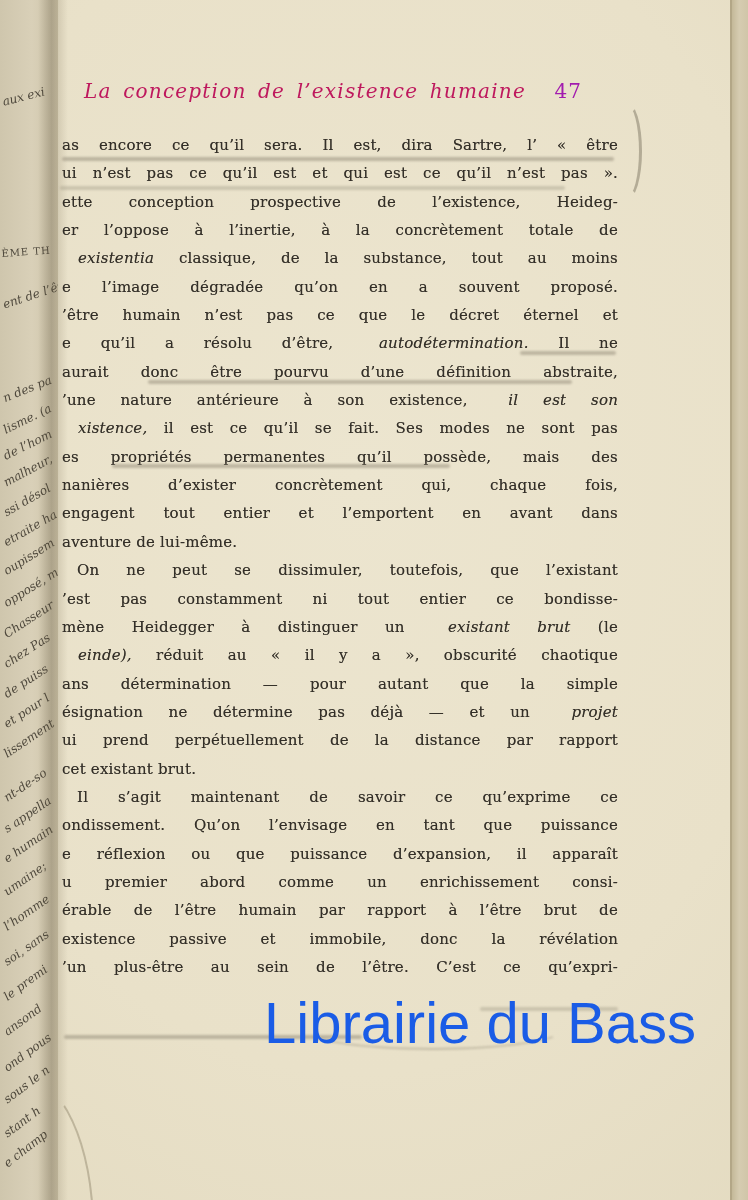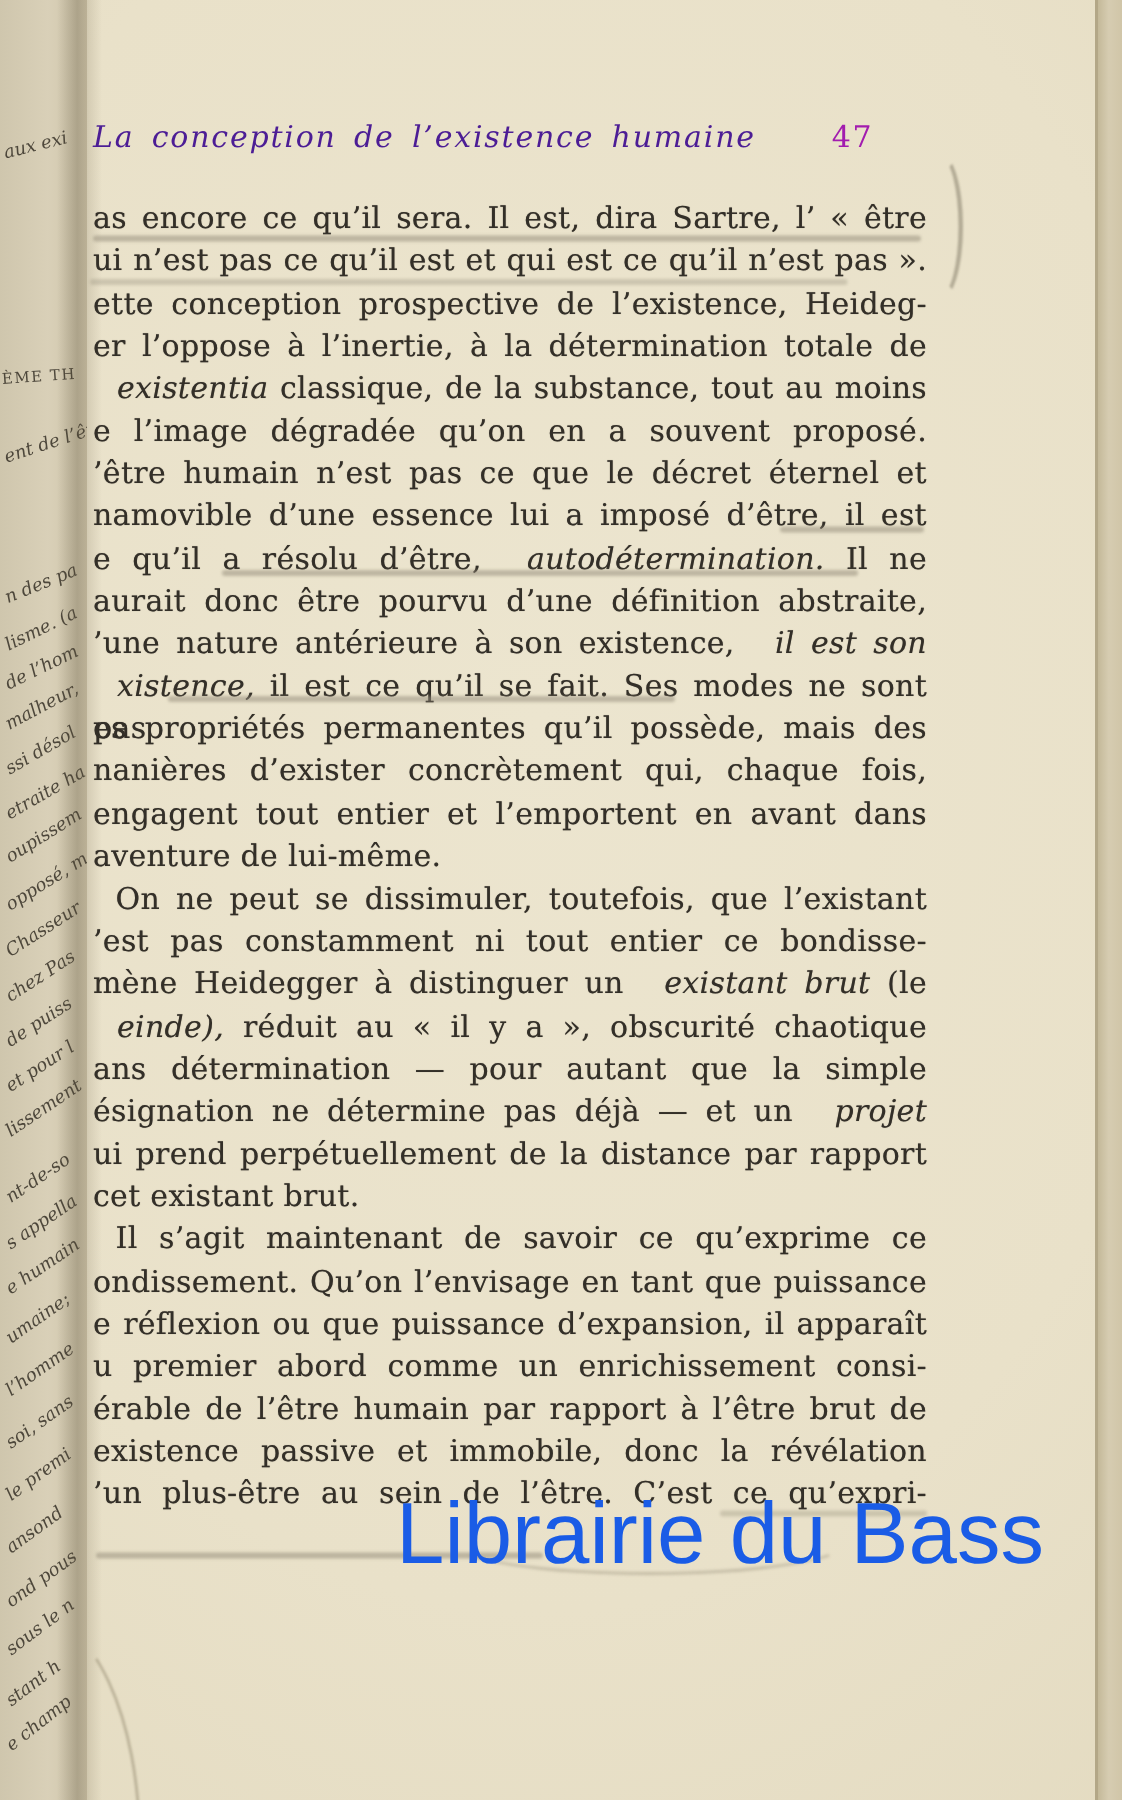--- a/index.html
+++ b/index.html
@@ -34,32 +34,32 @@
     border-left:2px solid #b3a787;
   }
   .corner-curve{
     position:absolute;left:-48px;top:1076px;width:138px;height:300px;
     border:2px solid transparent;border-right-color:rgba(150,140,114,.5);
     border-radius:50%;filter:blur(.7px);
   }
   
   .header{position:absolute;left:62px;top:76px;width:556px;height:30px;}
   .header .title{
-    display:block;text-align:left;padding-right:70px;
-    font:italic 20px/30px "DejaVu Serif",serif;color:#4c1d95;
+    display:block;text-align:center;padding-right:70px;
+    font:italic 20px/30px "DejaVu Serif",serif;color:#be185d;
     letter-spacing:1.2px;word-spacing:4px;
   }
   .header .pagenum{
     position:absolute;right:36px;top:0;
     font:20px/30px "DejaVu Serif",serif;color:#a21caf;letter-spacing:1px;
   }
   
   .text-block{
     position:absolute;left:62px;top:131px;width:556px;
-    font-size:20px;color:#332f28;letter-spacing:.2px;
+    font-size:15px;color:#332f28;letter-spacing:.2px;
     text-shadow:0 0 .5px rgba(45,40,32,.55);
   }
   .tline{
     height:28.35px;line-height:28.35px;white-space:normal;
     text-align:justify;text-align-last:justify;
   }
   .tline.nojust{text-align-last:auto;}
   .tline.indent{text-indent:15px;}
   .tline .it{font-style:italic;margin-left:16px;}
   
@@ -128,25 +128,24 @@
 
 <div class="header">
   <span class="title">La conception de l’existence humaine</span>
   <span class="pagenum">47</span>
 </div>
 
 <div class="text-block" id="text-block">
     <div class="tline"><span>as encore ce qu’il sera. Il est, dira Sartre, l’ « être</span></div>
     <div class="tline"><span>ui n’est pas ce qu’il est et qui est ce qu’il n’est pas ».</span></div>
     <div class="tline"><span>ette conception prospective de l’existence, Heideg-</span></div>
-    <div class="tline"><span>er l’oppose à l’inertie, à la détermination totale de</span></div>
+    <div class="tline"><span>er l’oppose à l’inertie, à la concrètement totale de</span></div>
     <div class="tline"><span class="it">existentia</span><span> classique, de la substance, tout au moins</span></div>
     <div class="tline"><span>e l’image dégradée qu’on en a souvent proposé.</span></div>
     <div class="tline"><span>’être humain n’est pas ce que le décret éternel et</span></div>
-    <div class="tline"><span>namovible d’une essence lui a imposé d’être, il est</span></div>
     <div class="tline"><span>e qu’il a résolu d’être, </span><span class="it">autodétermination.</span><span> Il ne</span></div>
     <div class="tline"><span>aurait donc être pourvu d’une définition abstraite,</span></div>
     <div class="tline"><span>’une nature antérieure à son existence, </span><span class="it">il est son</span></div>
     <div class="tline"><span class="it">xistence,</span><span> il est ce qu’il se fait. Ses modes ne sont pas</span></div>
     <div class="tline"><span>es propriétés permanentes qu’il possède, mais des</span></div>
     <div class="tline"><span>nanières d’exister concrètement qui, chaque fois,</span></div>
     <div class="tline"><span>engagent tout entier et l’emportent en avant dans</span></div>
     <div class="tline nojust"><span>aventure de lui-même.</span></div>
     <div class="tline indent"><span>On ne peut se dissimuler, toutefois, que l’existant</span></div>
     <div class="tline"><span>’est pas constamment ni tout entier ce bondisse-</span></div>

